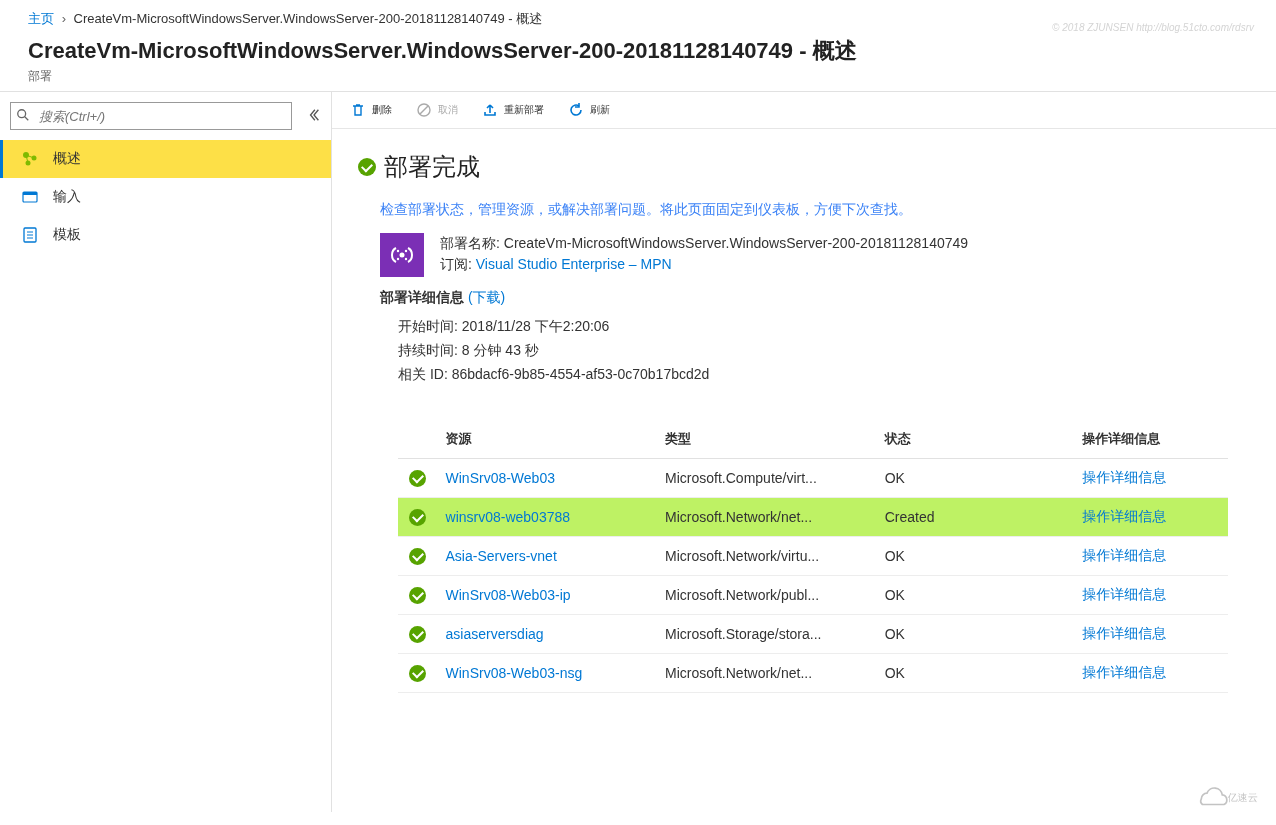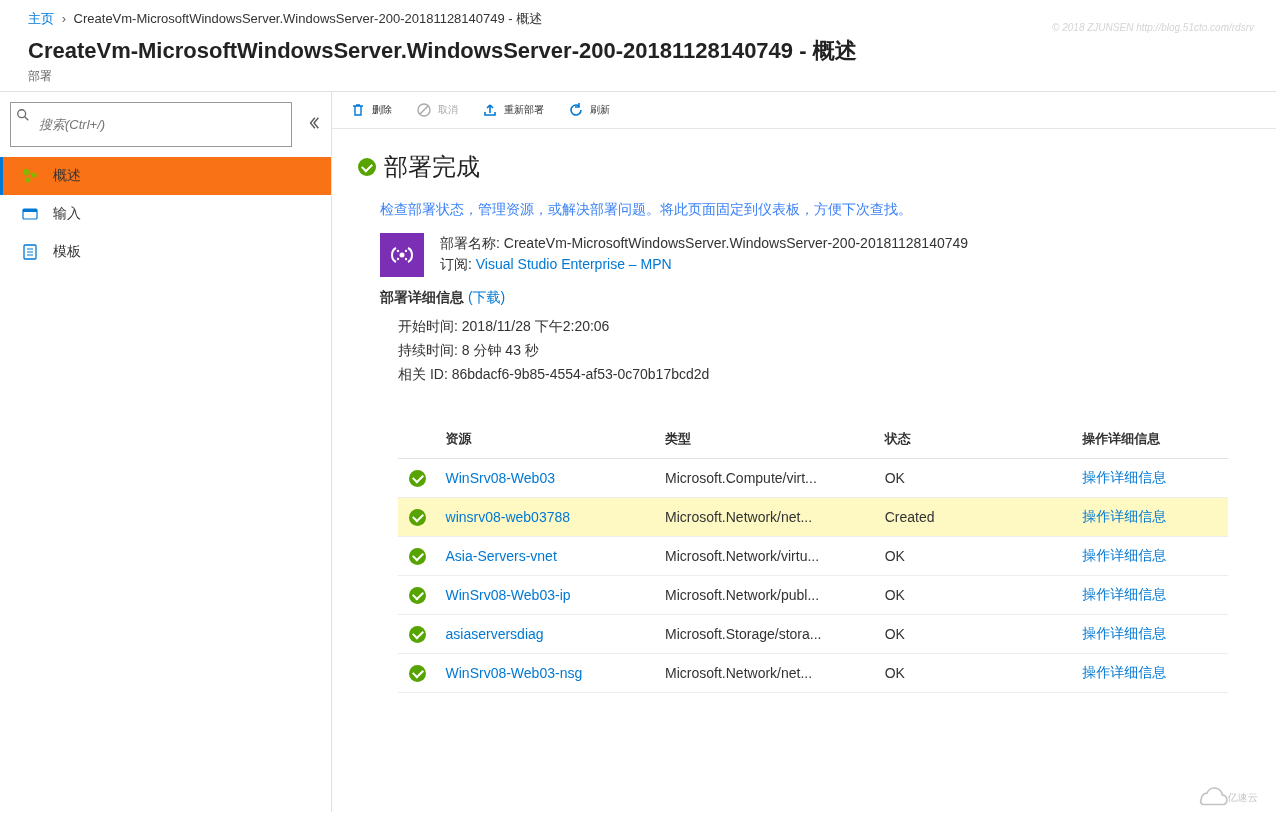--- a/index.html
+++ b/index.html
@@ -13,26 +13,26 @@
   .breadcrumb { padding: 10px 28px 4px; font-size: 13px; }
   .breadcrumb .sep { color: #666; margin: 0 4px; }
 
   .page-title { padding: 4px 28px 2px; font-size: 22px; font-weight: 600; color: #222; }
   .page-subtitle { padding: 0 28px 6px; font-size: 12px; color: #666; }
 
   .layout { display: flex; border-top: 1px solid #e1e1e1; }
   .sidebar { width: 332px; border-right: 1px solid #e1e1e1; padding: 10px 0 0; min-height: 720px; background: #fff; }
   .sidebar-header { display: flex; align-items: center; padding: 0 10px 10px; }
   .search-wrap { position: relative; flex: 1; }
-  .search-input { width: 282px; padding: 4px 6px 4px 28px; border: 1px solid #999; font-size: 13px; font-style: italic; color: #888; height: 45px; }
+  .search-input { width: 282px; padding: 4px 6px 4px 28px; border: 1px solid #999; font-size: 13px; font-style: italic; color: #888; height: 28px; }
   .search-icon { position: absolute; left: 6px; top: 6px; color: #666; }
   .collapse-btn { margin-left: 8px; cursor: pointer; }
 
   .nav-item { display: flex; align-items: center; padding: 10px 18px; cursor: pointer; font-size: 14px; gap: 14px; border-left: 3px solid transparent; }
-  .nav-item.active { background: #f97316; border-left: 3px solid #0078d4; }
+  .nav-item.active { background: #fde047; border-left: 3px solid #0078d4; }
   .nav-item.active .nav-label { font-weight: 400; }
   .nav-icon { width: 18px; height: 18px; display: flex; align-items: center; justify-content: center; }
 
   .main { flex: 1; padding: 0; }
   .toolbar { display: flex; align-items: center; padding: 10px 18px; border-bottom: 1px solid #e6e6e6; gap: 24px; }
   .tb-btn { display: flex; align-items: center; gap: 6px; cursor: pointer; color: #333; font-size: 10px; }
   .tb-btn.disabled { color: #aaa; cursor: default; }
   .tb-btn svg, .tb-btn .glyph { color: #0078d4; }
   .tb-btn.disabled svg, .tb-btn.disabled .glyph { color: #aaa; }
 
@@ -48,21 +48,21 @@
   .summary-lines div { font-size: 14px; line-height: 1.5; }
   .summary-lines .lbl { color: #333; }
 
   .details-header { padding-left: 22px; margin-bottom: 8px; font-size: 14px; }
   .details-header .bold { font-weight: 600; }
   .details-block { padding-left: 40px; font-size: 14px; line-height: 1.7; margin-bottom: 34px; }
 
   .res-table { margin-left: 40px; width: 830px; border-collapse: collapse; font-size: 14px; }
   .res-table th { text-align: left; font-weight: 600; padding: 10px 8px; border-bottom: 1px solid #e1e1e1; font-size: 13px; color: #333; }
   .res-table td { padding: 10px 8px; border-bottom: 1px solid #ededed; vertical-align: middle; }
-  .res-table tr.highlight { background: #fef9c3; }
+  .res-table tr.highlight { background: #bef264; }
   .col-ok { width: 36px; text-align: center; }
   .col-ok .ok-circle { width: 17px; height: 17px; margin: 0 auto; }
   .col-res { width: 200px; }
   .col-type { width: 200px; }
   .col-status { width: 180px; }
   .col-op { width: 140px; }
 </style>
 </head>
 <body>
 

